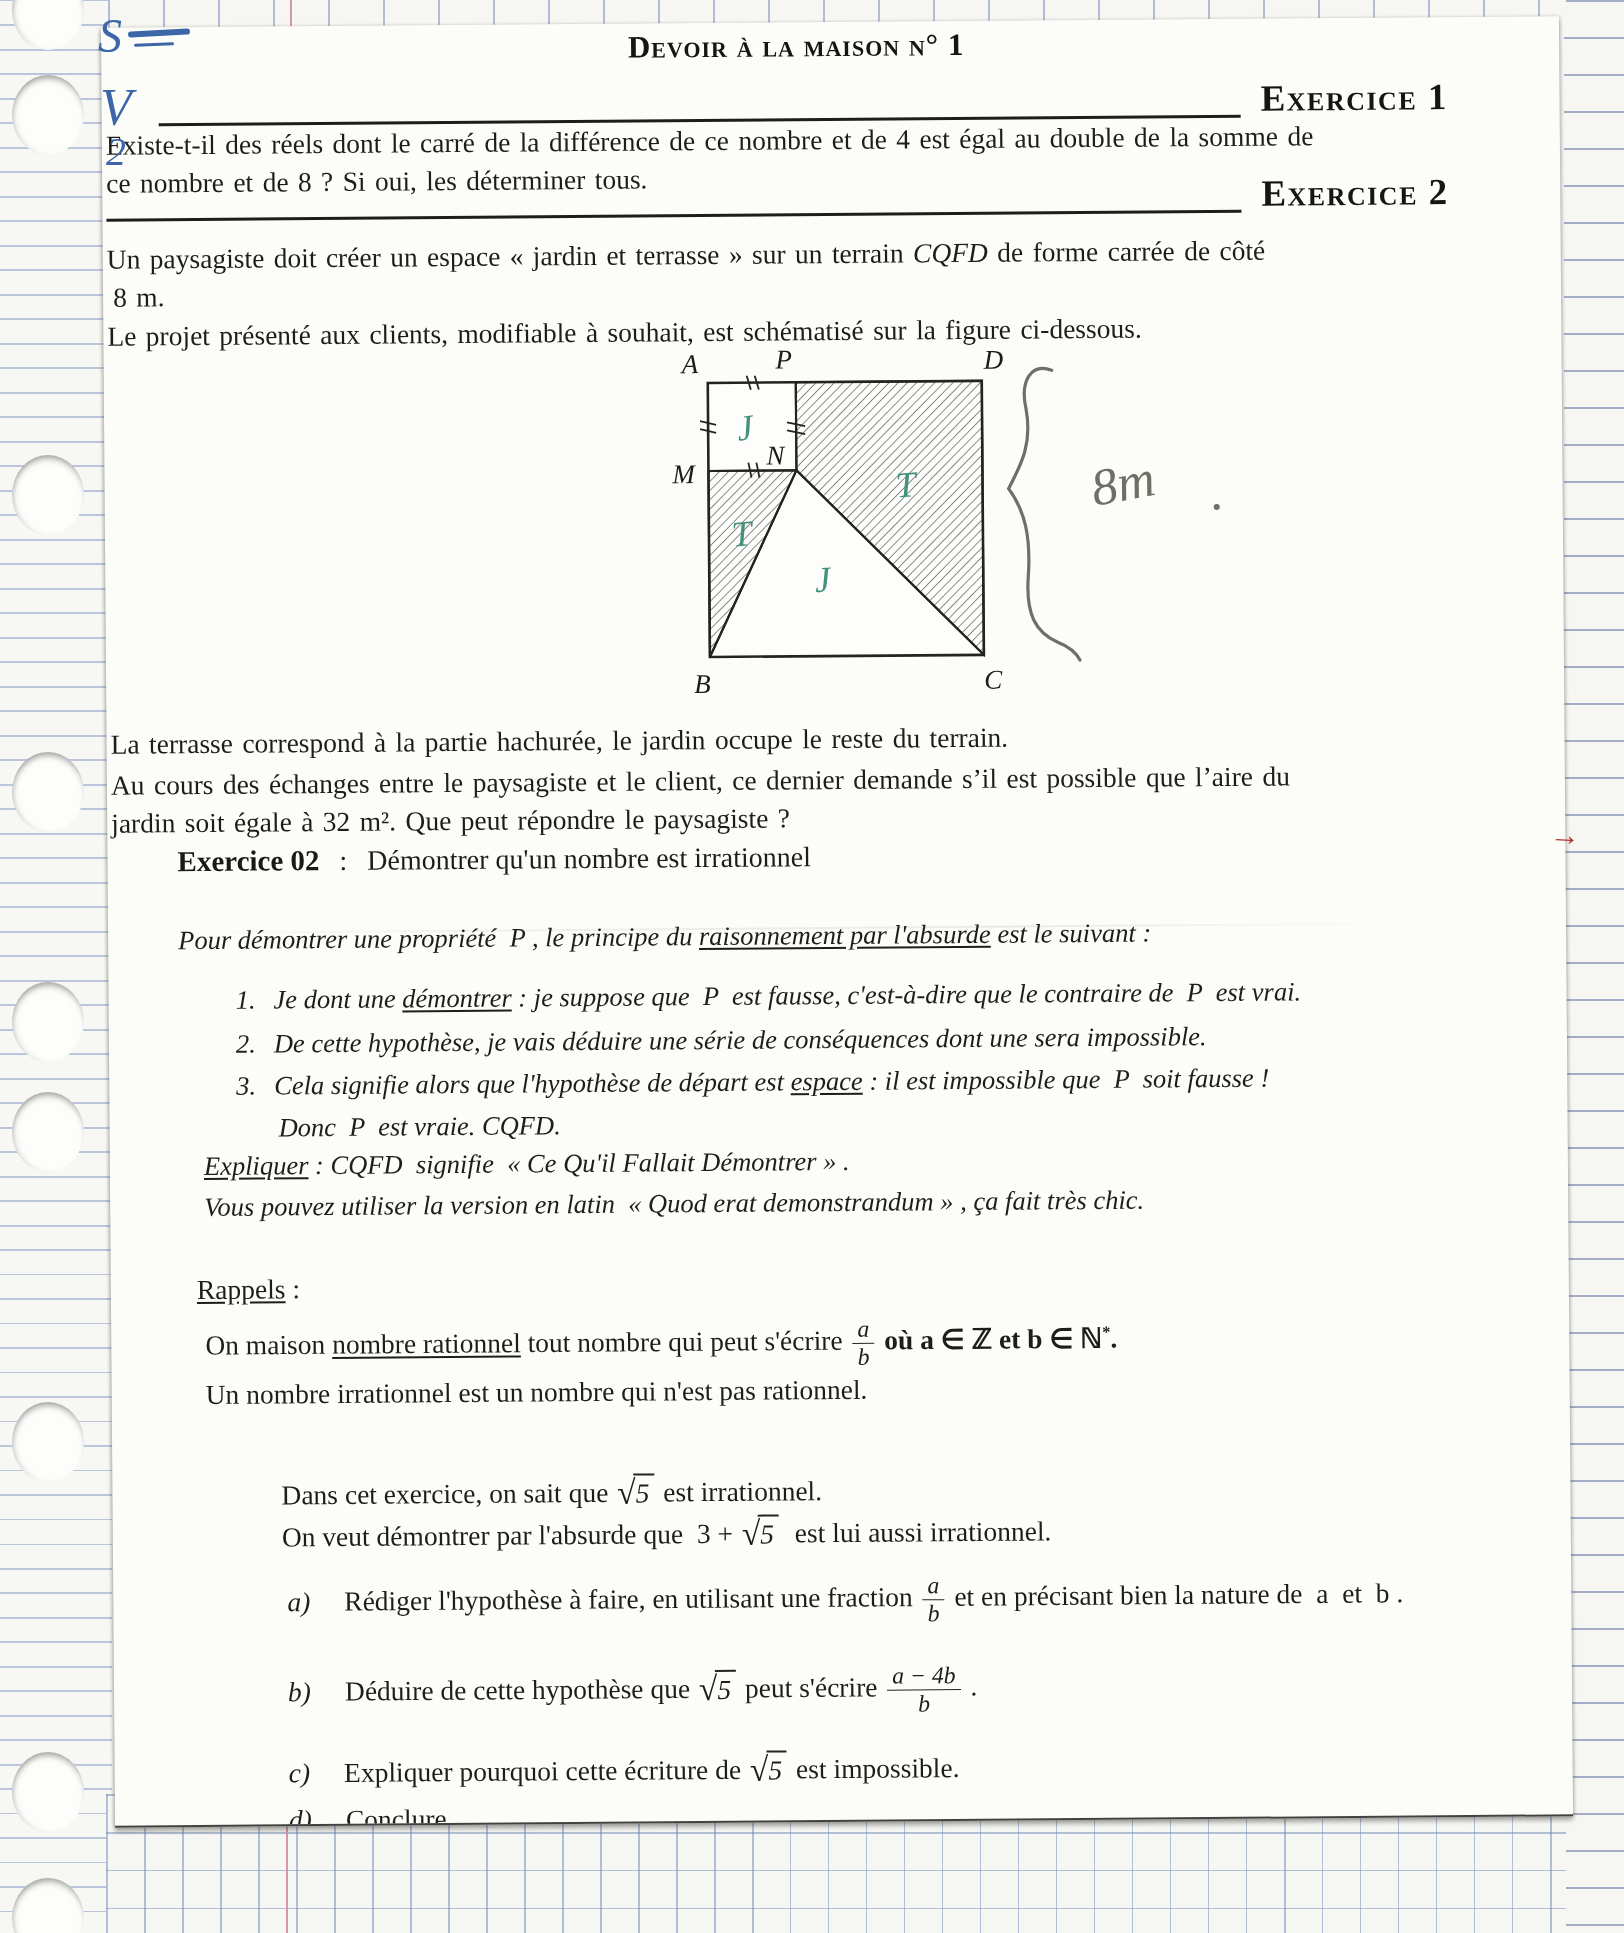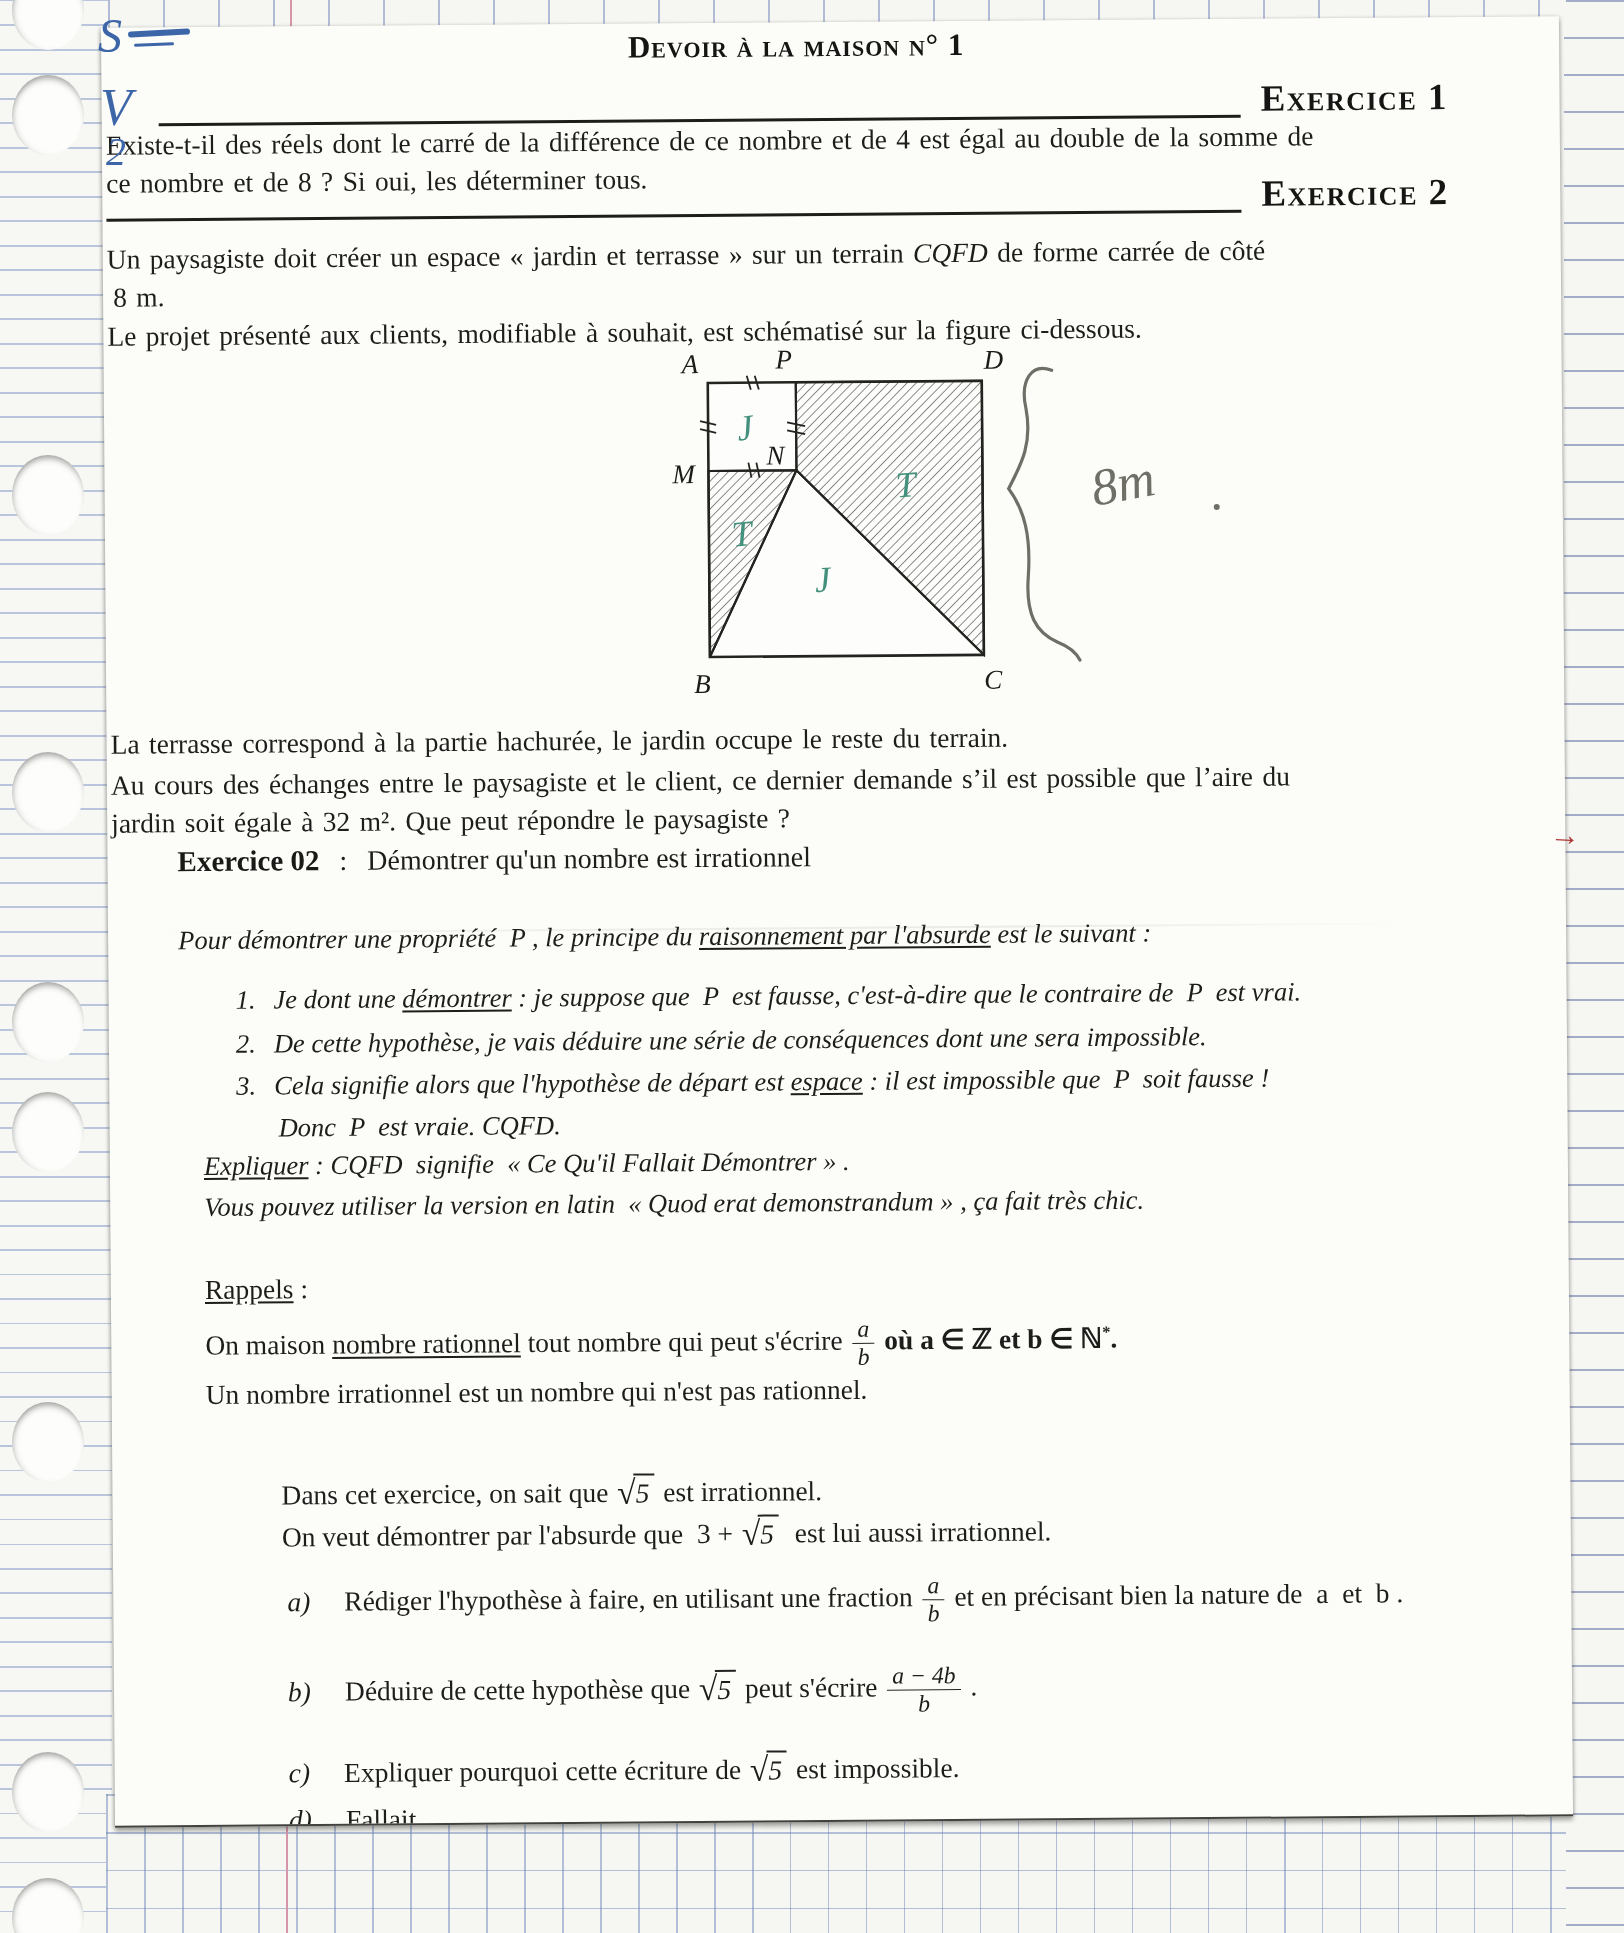--- a/index.html
+++ b/index.html
@@ -155,31 +155,31 @@
     <div class="line ital" style="left:70px;top:898px;"><span>Pour démontrer une propriété  P , le principe du </span><span class="u">raisonnement par l'absurde</span><span> est le suivant :</span></div>
 
     <div class="line ital" style="left:127px;top:958px;"><span style="margin-right:18px;">1.</span><span>Je dont une </span><span class="u">démontrer</span><span> : je suppose que  P  est fausse, c'est-à-dire que le contraire de  P  est vrai.</span></div>
     <div class="line ital" style="left:127px;top:1002px;"><span style="margin-right:18px;">2.</span><span>De cette hypothèse, je vais déduire une série de conséquences dont une sera impossible.</span></div>
     <div class="line ital" style="left:127px;top:1044px;"><span style="margin-right:18px;">3.</span><span>Cela signifie alors que l'hypothèse de départ est </span><span class="u">espace</span><span> : il est impossible que  P  soit fausse !</span></div>
     <div class="line ital" style="left:169px;top:1086px;">Donc  P  est vraie. CQFD.</div>
 
     <div class="line ital" style="left:94px;top:1124px;"><span class="u">Expliquer</span><span> : CQFD  signifie  « Ce Qu'il Fallait Démontrer » .</span></div>
     <div class="line ital" style="left:94px;top:1165px;">Vous pouvez utiliser la version en latin  « Quod erat demonstrandum » , ça fait très chic.</div>
 
-    <div class="line upr" style="left:94px;top:1247px;"><span class="u">Rappels</span><span> :</span></div>
+    <div class="line upr" style="left:86px;top:1247px;"><span class="u">Rappels</span><span> :</span></div>
 
     <div class="line upr" style="left:94px;top:1295px;"><span>On maison </span><span class="u">nombre rationnel</span><span> tout nombre qui peut s'écrire </span><span class="frac"><span class="num">a</span><span class="den">b</span></span><span class="bmath"> où a ∈ ℤ et b ∈ ℕ</span><span class="bmath sup">*</span><span class="bmath">.</span></div>
     <div class="line upr" style="left:94px;top:1352px;">Un nombre irrationnel est un nombre qui n'est pas rationnel.</div>
 
     <div class="line upr" style="left:169px;top:1450px;"><span>Dans cet exercice, on sait que </span><span class="sqrt"><span class="rad">√</span><span class="arg mathit">5</span></span><span> est irrationnel.</span></div>
     <div class="line upr" style="left:169px;top:1492px;"><span>On veut démontrer par l'absurde que  3 + </span><span class="sqrt"><span class="rad">√</span><span class="arg mathit">5</span></span><span>  est lui aussi irrationnel.</span></div>
 
     <div class="line upr" style="left:174px;top:1552px;"><span class="mathit" style="margin-right:34px;">a)</span><span>Rédiger l'hypothèse à faire, en utilisant une fraction </span><span class="frac"><span class="num">a</span><span class="den">b</span></span><span> et en précisant bien la nature de  a  et  b .</span></div>
 
     <div class="line upr" style="left:174px;top:1642px;"><span class="mathit" style="margin-right:34px;">b)</span><span>Déduire de cette hypothèse que </span><span class="sqrt"><span class="rad">√</span><span class="arg mathit">5</span></span><span> peut s'écrire </span><span class="frac"><span class="num">a − 4b</span><span class="den">b</span></span><span> .</span></div>
 
     <div class="line upr" style="left:174px;top:1728px;"><span class="mathit" style="margin-right:34px;">c)</span><span>Expliquer pourquoi cette écriture de </span><span class="sqrt"><span class="rad">√</span><span class="arg mathit">5</span></span><span> est impossible.</span></div>
 
-    <div class="line upr" style="left:174px;top:1778px;"><span class="mathit" style="margin-right:34px;">d)</span><span>Fallait.</span></div>
+    <div class="line upr" style="left:174px;top:1778px;"><span class="mathit" style="margin-right:34px;">d)</span><span>Conclure.</span></div>
 
     <div class="crease"></div>
   </div>
 </div>
 
 </body></html>

